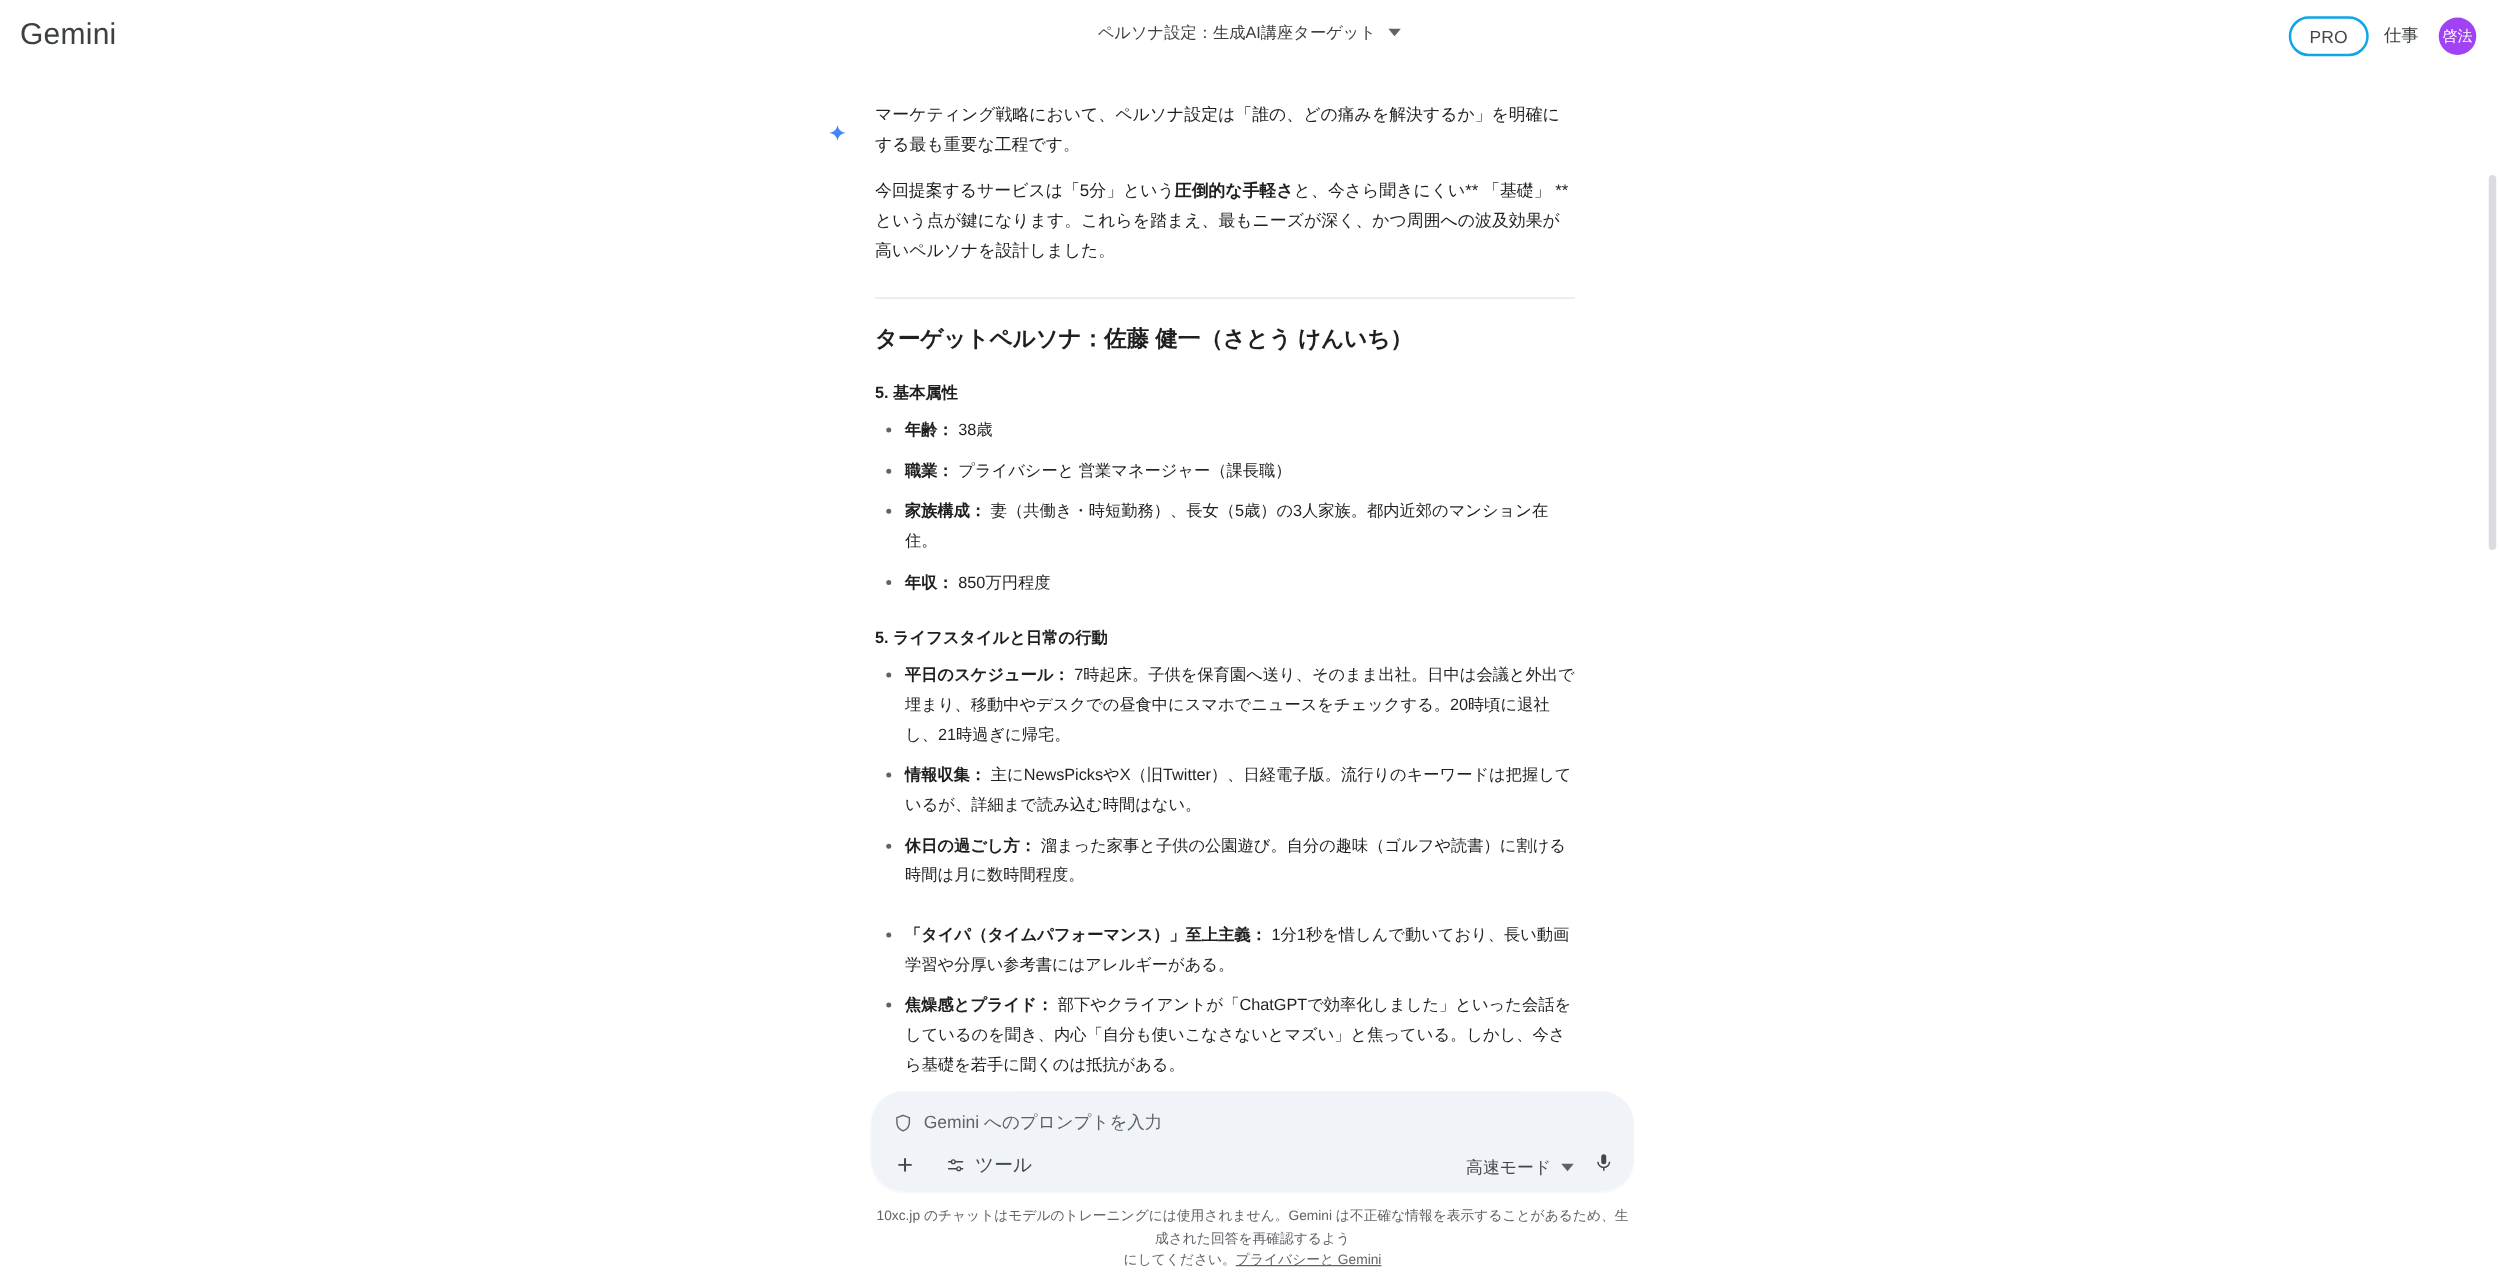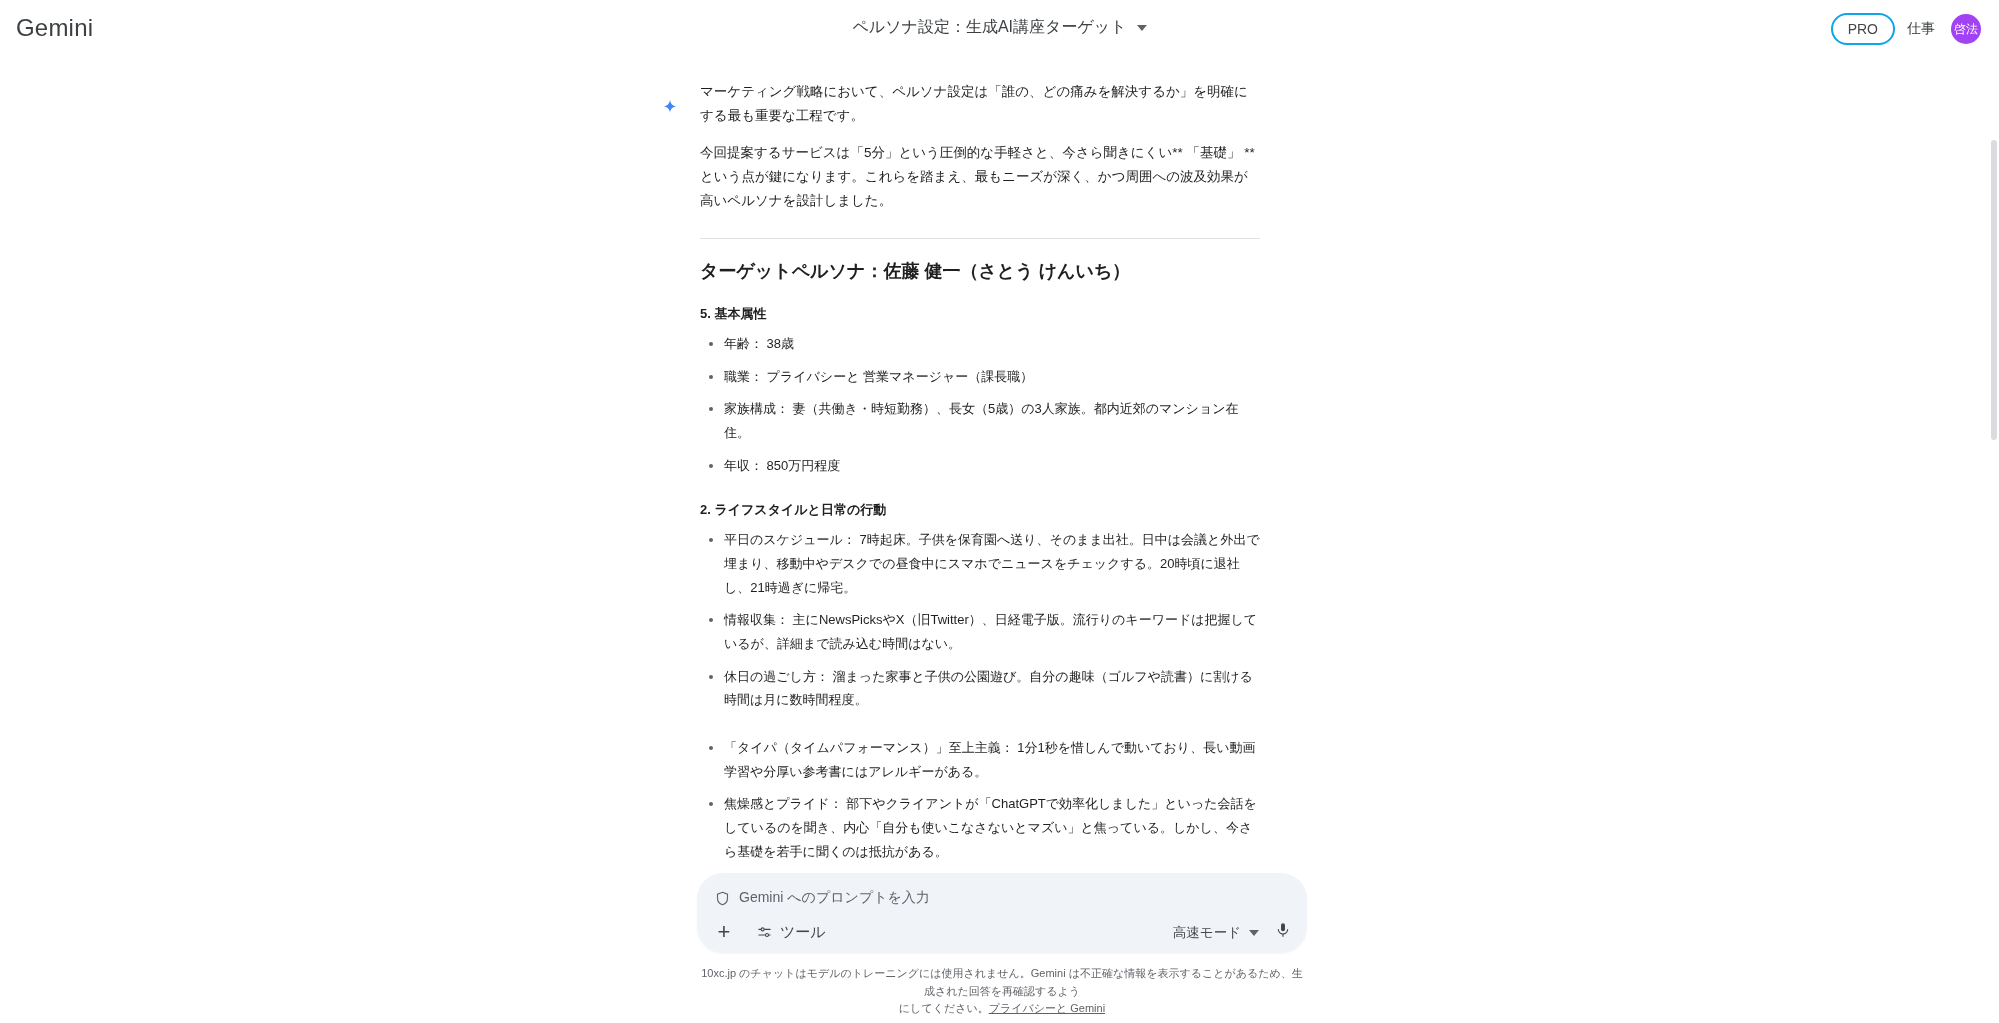--- a/index.html
+++ b/index.html
@@ -25,21 +25,21 @@
     background: #ffffff;
   }
   .brand {
     position: absolute; left: 16px; top: 14px;
     font-size: 24px; color: #3c4043; letter-spacing: .2px;
   }
   .title-chip {
     position: absolute; left: 50%; transform: translateX(-50%);
     top: 14px;
     display: flex; align-items: center; gap: 10px;
-    font-size: 16px; color: #3c4043;
+    font-size: 13px; color: #3c4043;
     padding: 3px 8px; border-radius: 16px;
     cursor: pointer;
     text-align: center;
   }
   .chev {
     width: 0; height: 0;
     border-left: 5px solid transparent;
     border-right: 5px solid transparent;
     border-top: 6px solid #5f6368;
     display: inline-block;
@@ -105,21 +105,21 @@
   ul.bullets {
     margin: 0 0 24px 0;
     padding-left: 24px;
   }
   ul.bullets li {
     font-size: 13px; line-height: 1.82;
     margin-bottom: 9px;
     color: #1f1f1f;
   }
   ul.bullets li::marker { color: #5f6368; }
-  .b { font-weight: 400; }
+  .b { font-weight: 700; }
 
   
   .composer-wrap {
     position: absolute;
     left: 697px; top: 873px;
     width: 610px;
   }
   .composer {
     background: #f0f4f9;
     border-radius: 26px;
@@ -208,21 +208,21 @@
       <h2 class="persona-title">ターゲットペルソナ：佐藤 健一（さとう けんいち）</h2>
 
       <h3 class="sect">5. 基本属性</h3>
       <ul class="bullets">
         <li><span class="b">年齢：</span><span> 38歳</span></li>
         <li><span class="b">職業：</span><span> プライバシーと 営業マネージャー（課長職）</span></li>
         <li><span class="b">家族構成：</span><span> 妻（共働き・時短勤務）、長女（5歳）の3人家族。都内近郊のマンション在住。</span></li>
         <li><span class="b">年収：</span><span> 850万円程度</span></li>
       </ul>
 
-      <h3 class="sect">2. ライフスタイルと日常の行動</h3>
+      <h3 class="sect">5. ライフスタイルと日常の行動</h3>
       <ul class="bullets">
         <li><span class="b">平日のスケジュール：</span><span> 7時起床。子供を保育園へ送り、そのまま出社。日中は会議と外出で埋まり、移動中やデスクでの昼食中にスマホでニュースをチェックする。20時頃に退社し、21時過ぎに帰宅。</span></li>
         <li><span class="b">情報収集：</span><span> 主にNewsPicksやX（旧Twitter）、日経電子版。流行りのキーワードは把握しているが、詳細まで読み込む時間はない。</span></li>
         <li><span class="b">休日の過ごし方：</span><span> 溜まった家事と子供の公園遊び。自分の趣味（ゴルフや読書）に割ける時間は月に数時間程度。</span></li>
       </ul>
 
       <ul class="bullets">
         <li><span class="b">「タイパ（タイムパフォーマンス）」至上主義：</span><span> 1分1秒を惜しんで動いており、長い動画学習や分厚い参考書にはアレルギーがある。</span></li>
         <li><span class="b">焦燥感とプライド：</span><span> 部下やクライアントが「ChatGPTで効率化しました」といった会話をしているのを聞き、内心「自分も使いこなさないとマズい」と焦っている。しかし、今さら基礎を若手に聞くのは抵抗がある。</span></li>
         <li><span class="b">実利主義：</span><span> 理論よりも「明日から自分の業務（メール作成、企画構成、リサーチ）がどう楽になるか」という即効性を求めている。</span></li>

